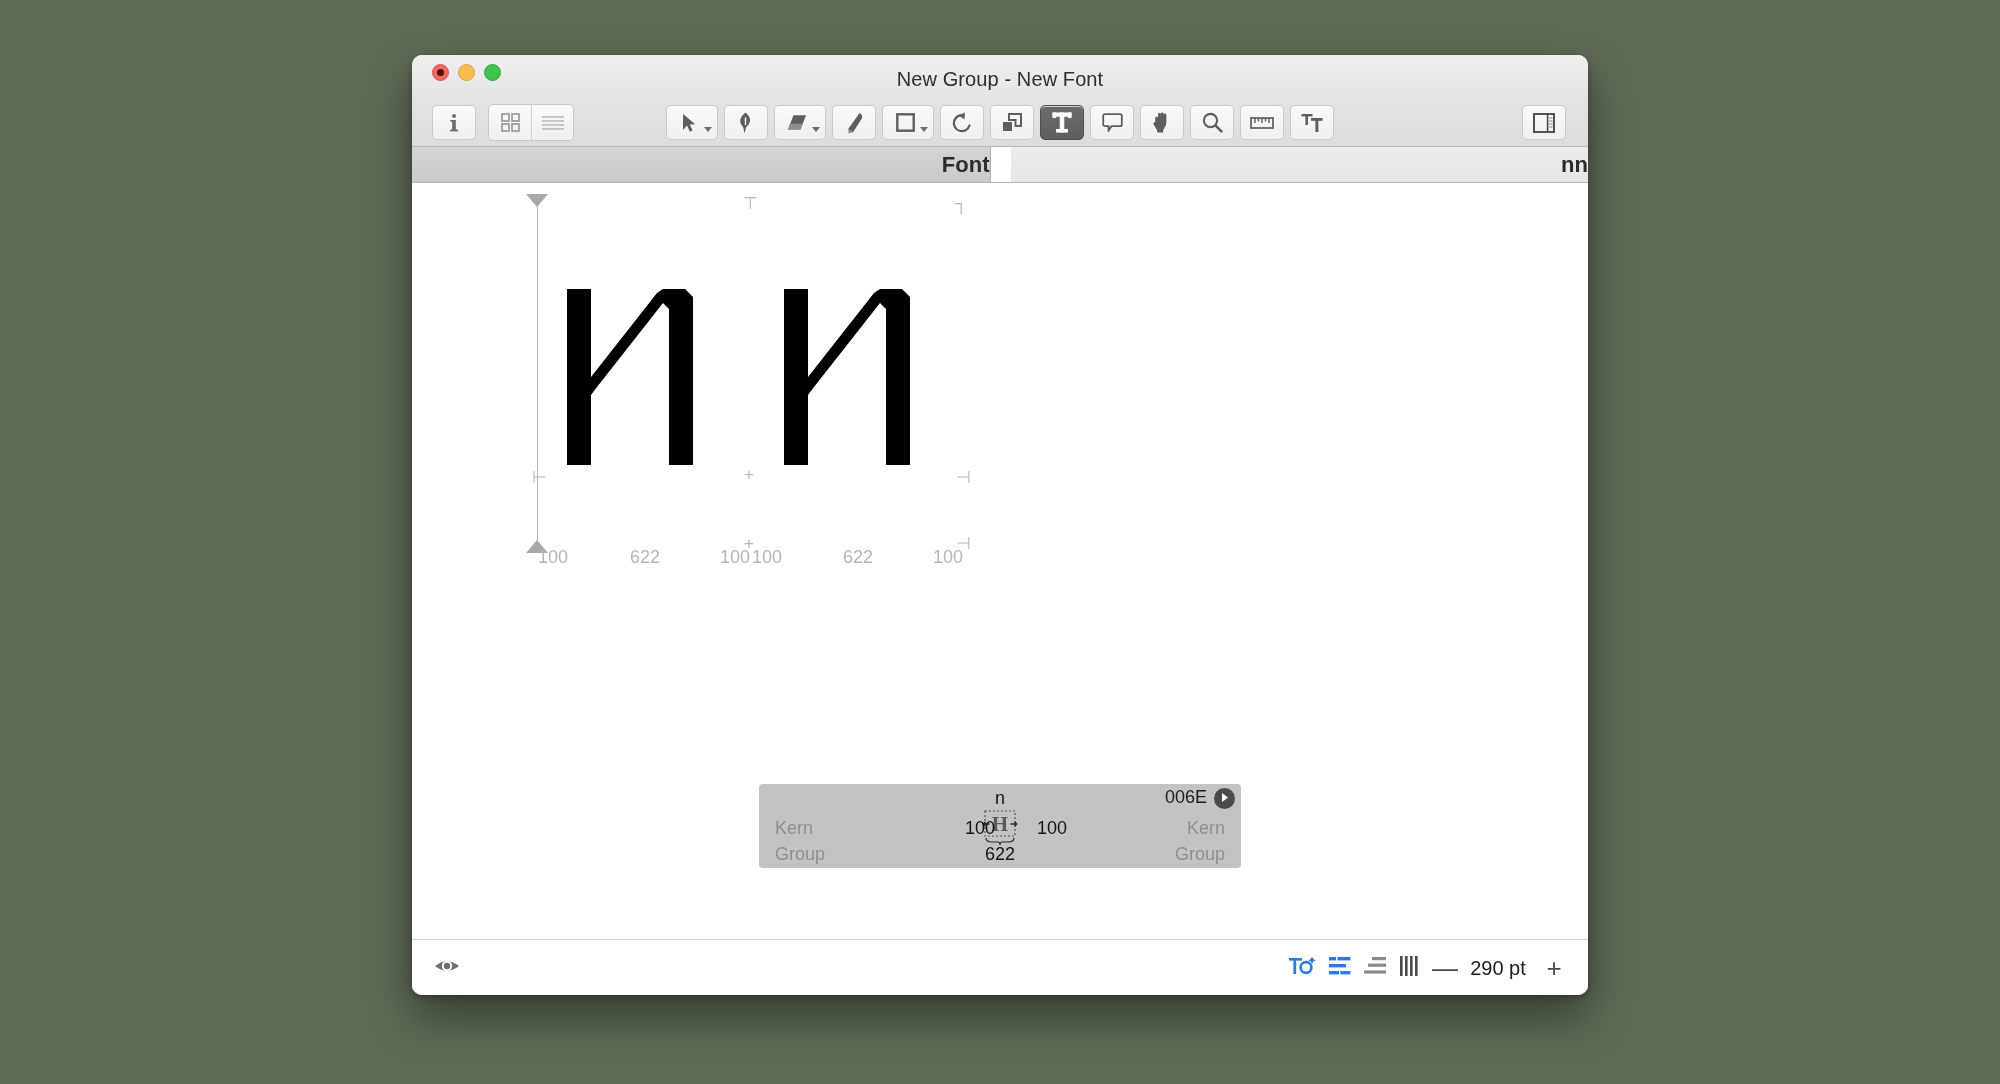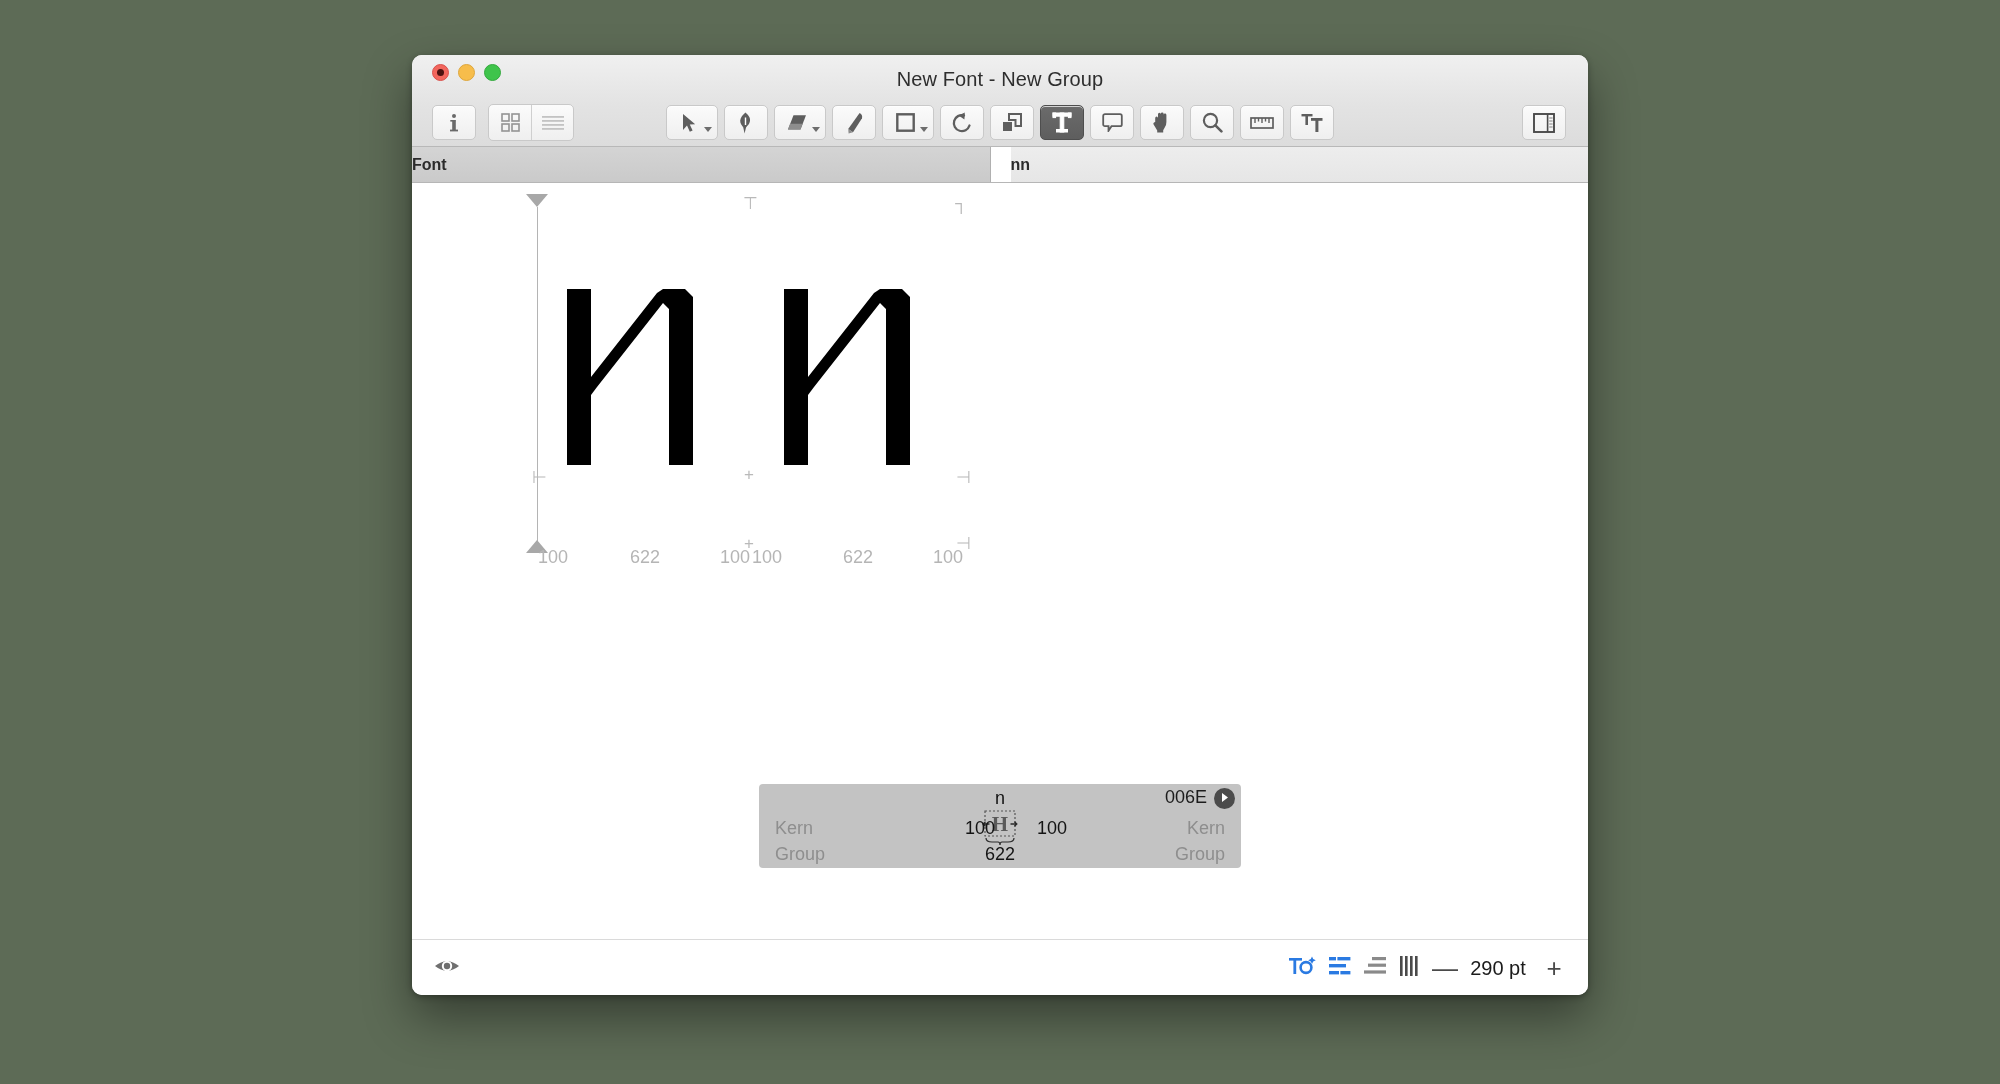--- a/index.html
+++ b/index.html
@@ -92,22 +92,22 @@
     position: absolute; right: 5px; bottom: 7px;
     width: 0; height: 0;
     border-left: 4px solid transparent;
     border-right: 4px solid transparent;
     border-top: 5px solid #6d6d6d;
   }
 
   
   .tabbar { display: flex; height: 36px; flex: 0 0 auto; border-bottom: 1px solid #b6b6b6; }
   .tab {
-    flex: 1; display: flex; align-items: center; justify-content: flex-start;
-    font-size: 16px; font-weight: bold; color: #2b2b2b;
+    flex: 1; display: flex; align-items: center; justify-content: flex-end;
+    font-size: 22px; font-weight: bold; color: #2b2b2b;
   }
   .tab.inactive { background: linear-gradient(to bottom,#d4d4d4,#cacaca); border-right: 1px solid #b0b0b0; }
   .tab.current  { background: linear-gradient(to bottom,#ededed,#e6e6e6); margin-left: 20px; }
 
   
   .canvas { position: relative; flex: 1 1 auto; background: #fff; overflow: hidden; }
 
   .vline { position: absolute; background: #b4b4b4; width: 1px; }
   .tri {
     position: absolute; width: 0; height: 0;
@@ -178,21 +178,21 @@
 
 <div id="root">
   <div class="window">
 
     <div class="titlebar">
       <div class="traffic">
         <div class="tl tl-red"></div>
         <div class="tl tl-yellow"></div>
         <div class="tl tl-green"></div>
       </div>
-      <div class="win-title">New Font - New Group</div>
+      <div class="win-title">New Group - New Font</div>
 
       <div class="toolbar">
 
         <div class="tb-left">
           <div class="tbtn">
             <span>
               <svg width="16" height="20" viewBox="0 0 16 20">
                 <circle cx="8" cy="3" r="2" fill="#6a6a6a"></circle>
                 <rect x="6.2" y="7" width="3.6" height="11" fill="#6a6a6a"></rect>
                 <rect x="4" y="16.6" width="8" height="1.8" fill="#6a6a6a"></rect>

